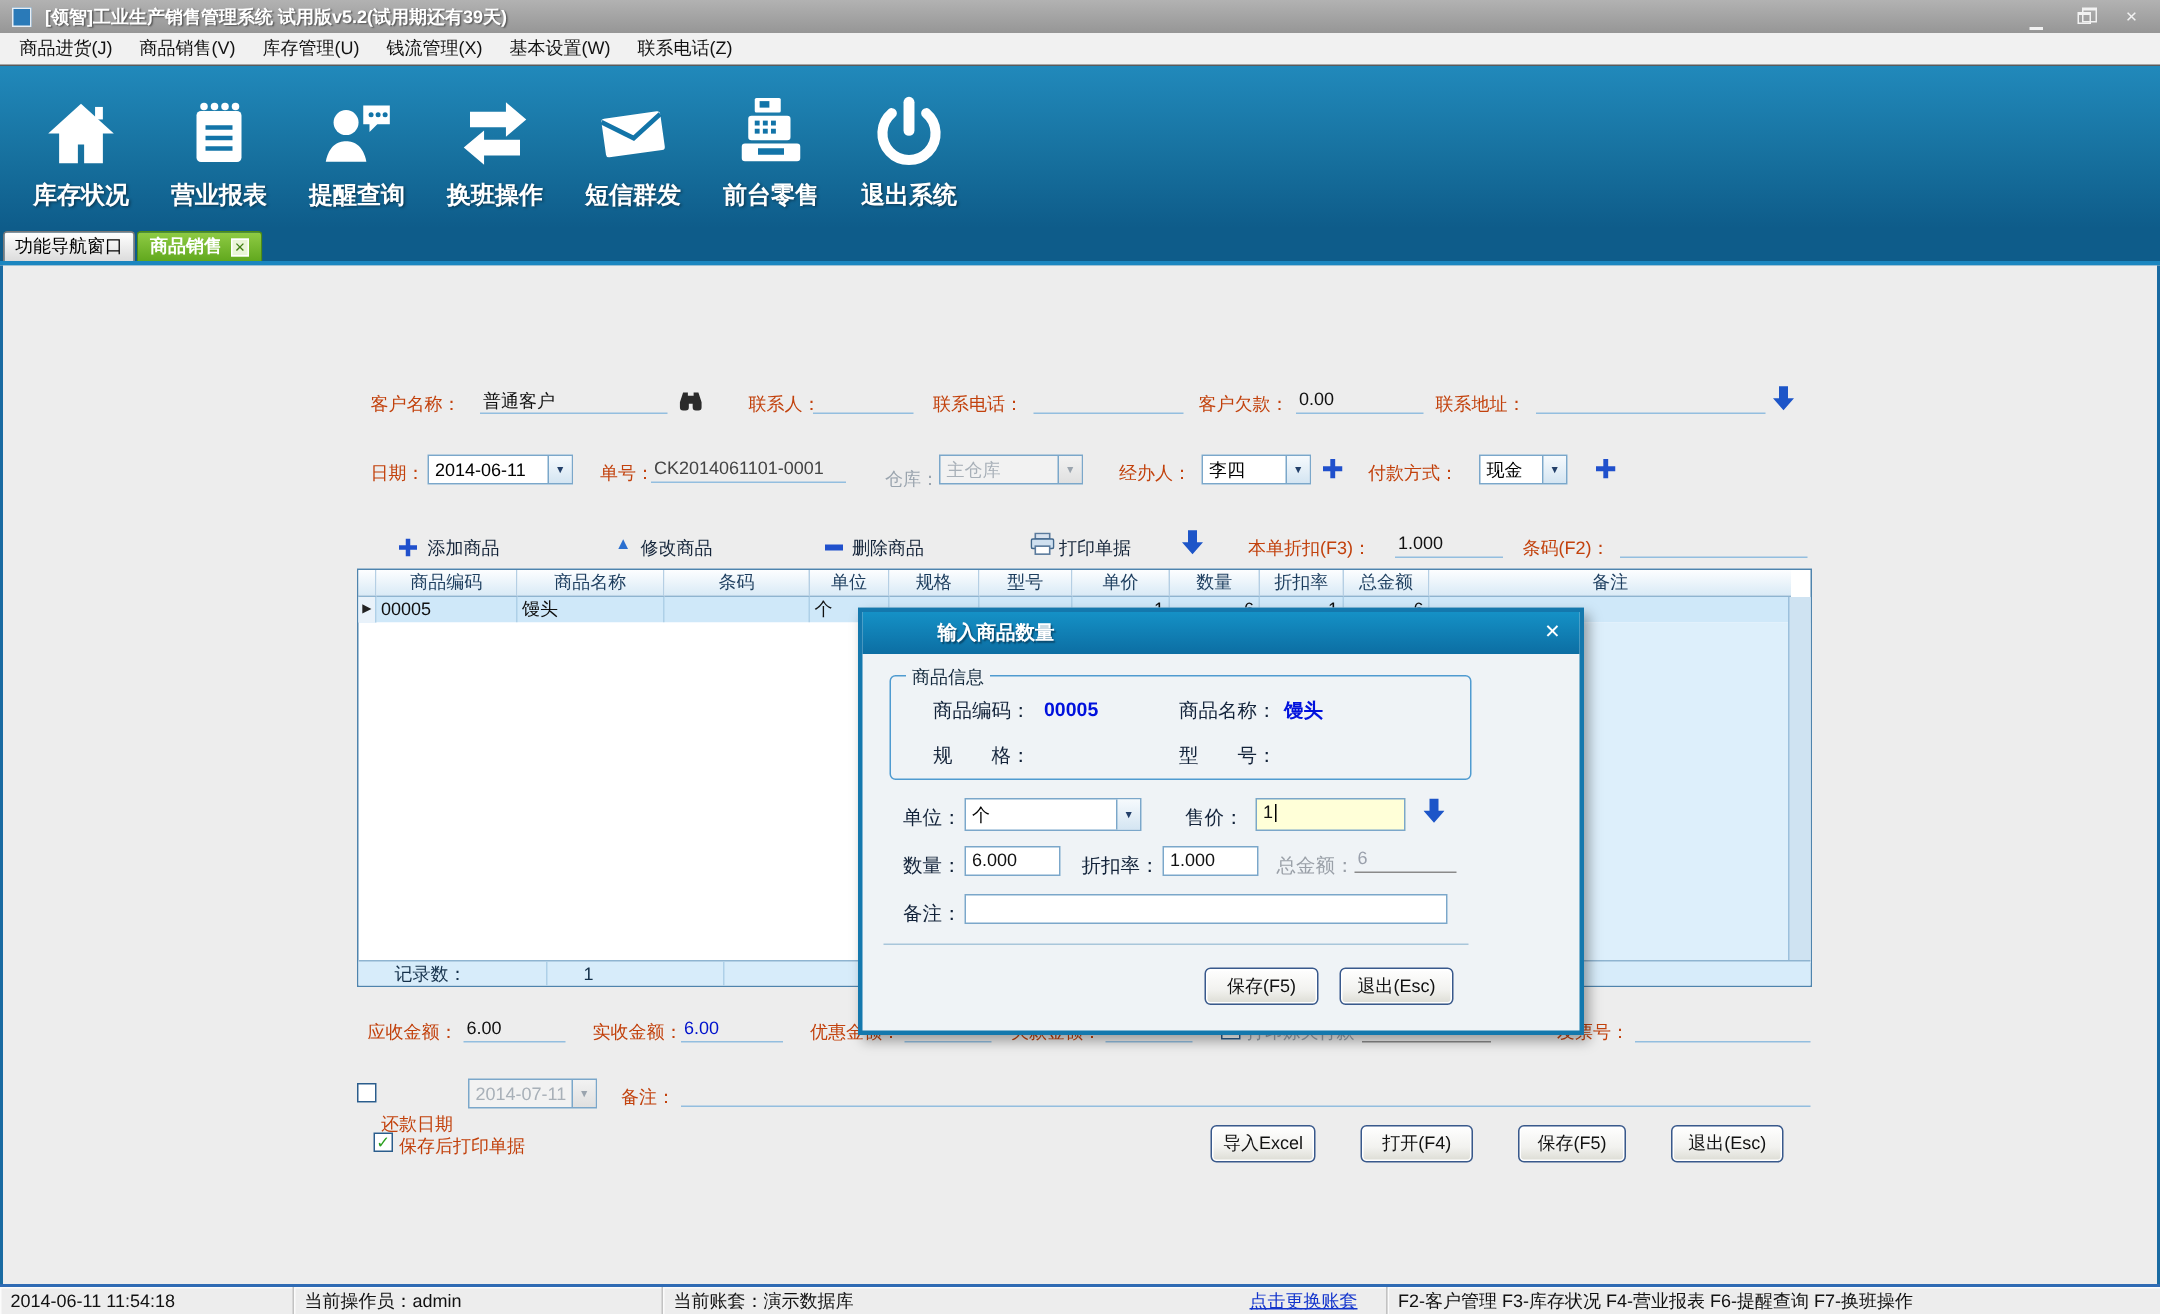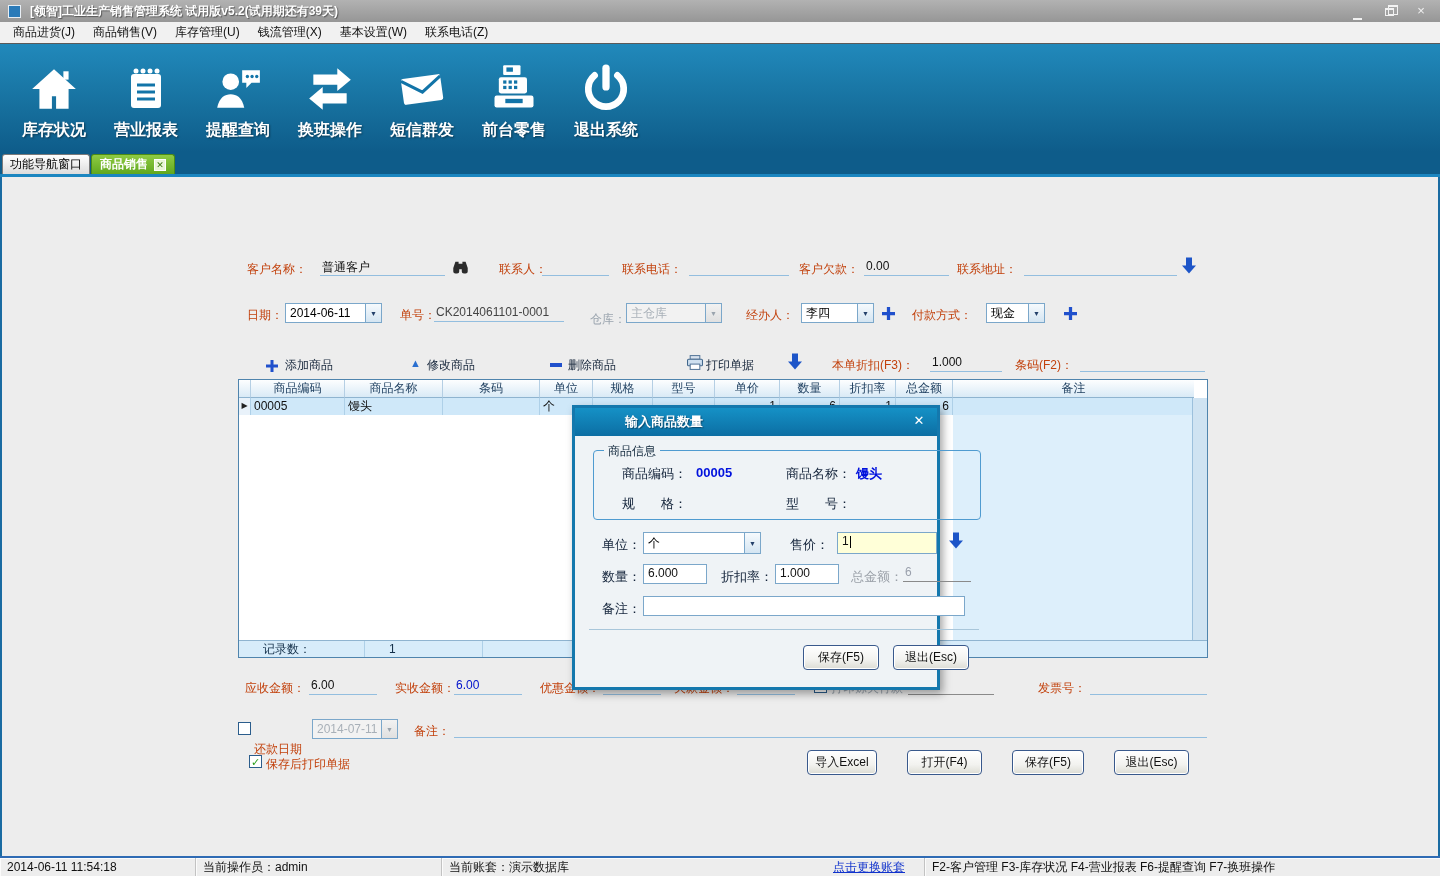--- a/index.html
+++ b/index.html
@@ -70,21 +70,21 @@
   .g-rc { border-right:1px solid #aed0e8; font-size:12px; color:#101010; line-height:16px; padding:0 3px; overflow:hidden; white-space:nowrap; }
   .g-rc.num { text-align:right; }
   .g-gutter { width:12px; background:#e9f2fa; border-right:1px solid #aed0e8; font-size:8px; color:#222; text-align:center; line-height:16px; }
   .g-empty-left { position:absolute; left:12px; top:35px; width:702px; height:227px; background:#fff; }
   .g-empty-right { position:absolute; left:714px; top:35px; width:254px; height:227px; background:#ddeffb; }
   .g-scroll { position:absolute; right:0; top:18px; width:15px; height:244px; background:#cfe3f2; border-left:1px solid #9cc0dc; }
   .g-foot { position:absolute; left:0; bottom:0; display:flex; height:17px; width:968px; background:#d7ecfa; border-top:1px solid #8fb4d0; }
   .g-fc { border-right:1px solid #aed0e8; font-size:12px; color:#14304a; line-height:16px; padding:0 4px; white-space:nowrap;margin-left:20px; }
 
   
-  .dialog { position:absolute; left:570px; top:228px; width:368px; height:285px; background:#eff3f6;
+  .dialog { position:absolute; left:570px; top:228px; width:484px; height:285px; background:#eff3f6;
     border:3px solid #1478ad; box-shadow:3px 4px 8px rgba(0,0,0,.35); z-index:50; }
   .dlg-title { height:28px; background:linear-gradient(#1591c6,#0c6ea3); display:flex; align-items:center; }
   .dlg-title .t { margin-left:50px; color:#fff; font-weight:bold; font-size:13px; text-shadow:1px 1px 1px #08486c; }
   .dlg-close { position:absolute; right:10px; top:5px; color:#fff; font-size:13px; font-weight:bold; width:16px; text-align:center; }
   .dlg-body { position:relative; width:100%; height:251px; }
   .groupbox { position:absolute; left:18px; top:14px; width:388px; height:70px; border:1px solid #4f9bd0; border-radius:4px; }
   .gb-cap { position:absolute; left:10px; top:-8px; background:#eff3f6; padding:0 4px; font-size:12px; color:#13293d; }
   .dlbl { position:absolute; font-size:13px; color:#13233a; white-space:nowrap; }
   .dlbl.gray { color:#9aa0a8; }
   .dval-blue { position:absolute; font-size:13px; font-weight:bold; color:#0011dd; white-space:nowrap; }

